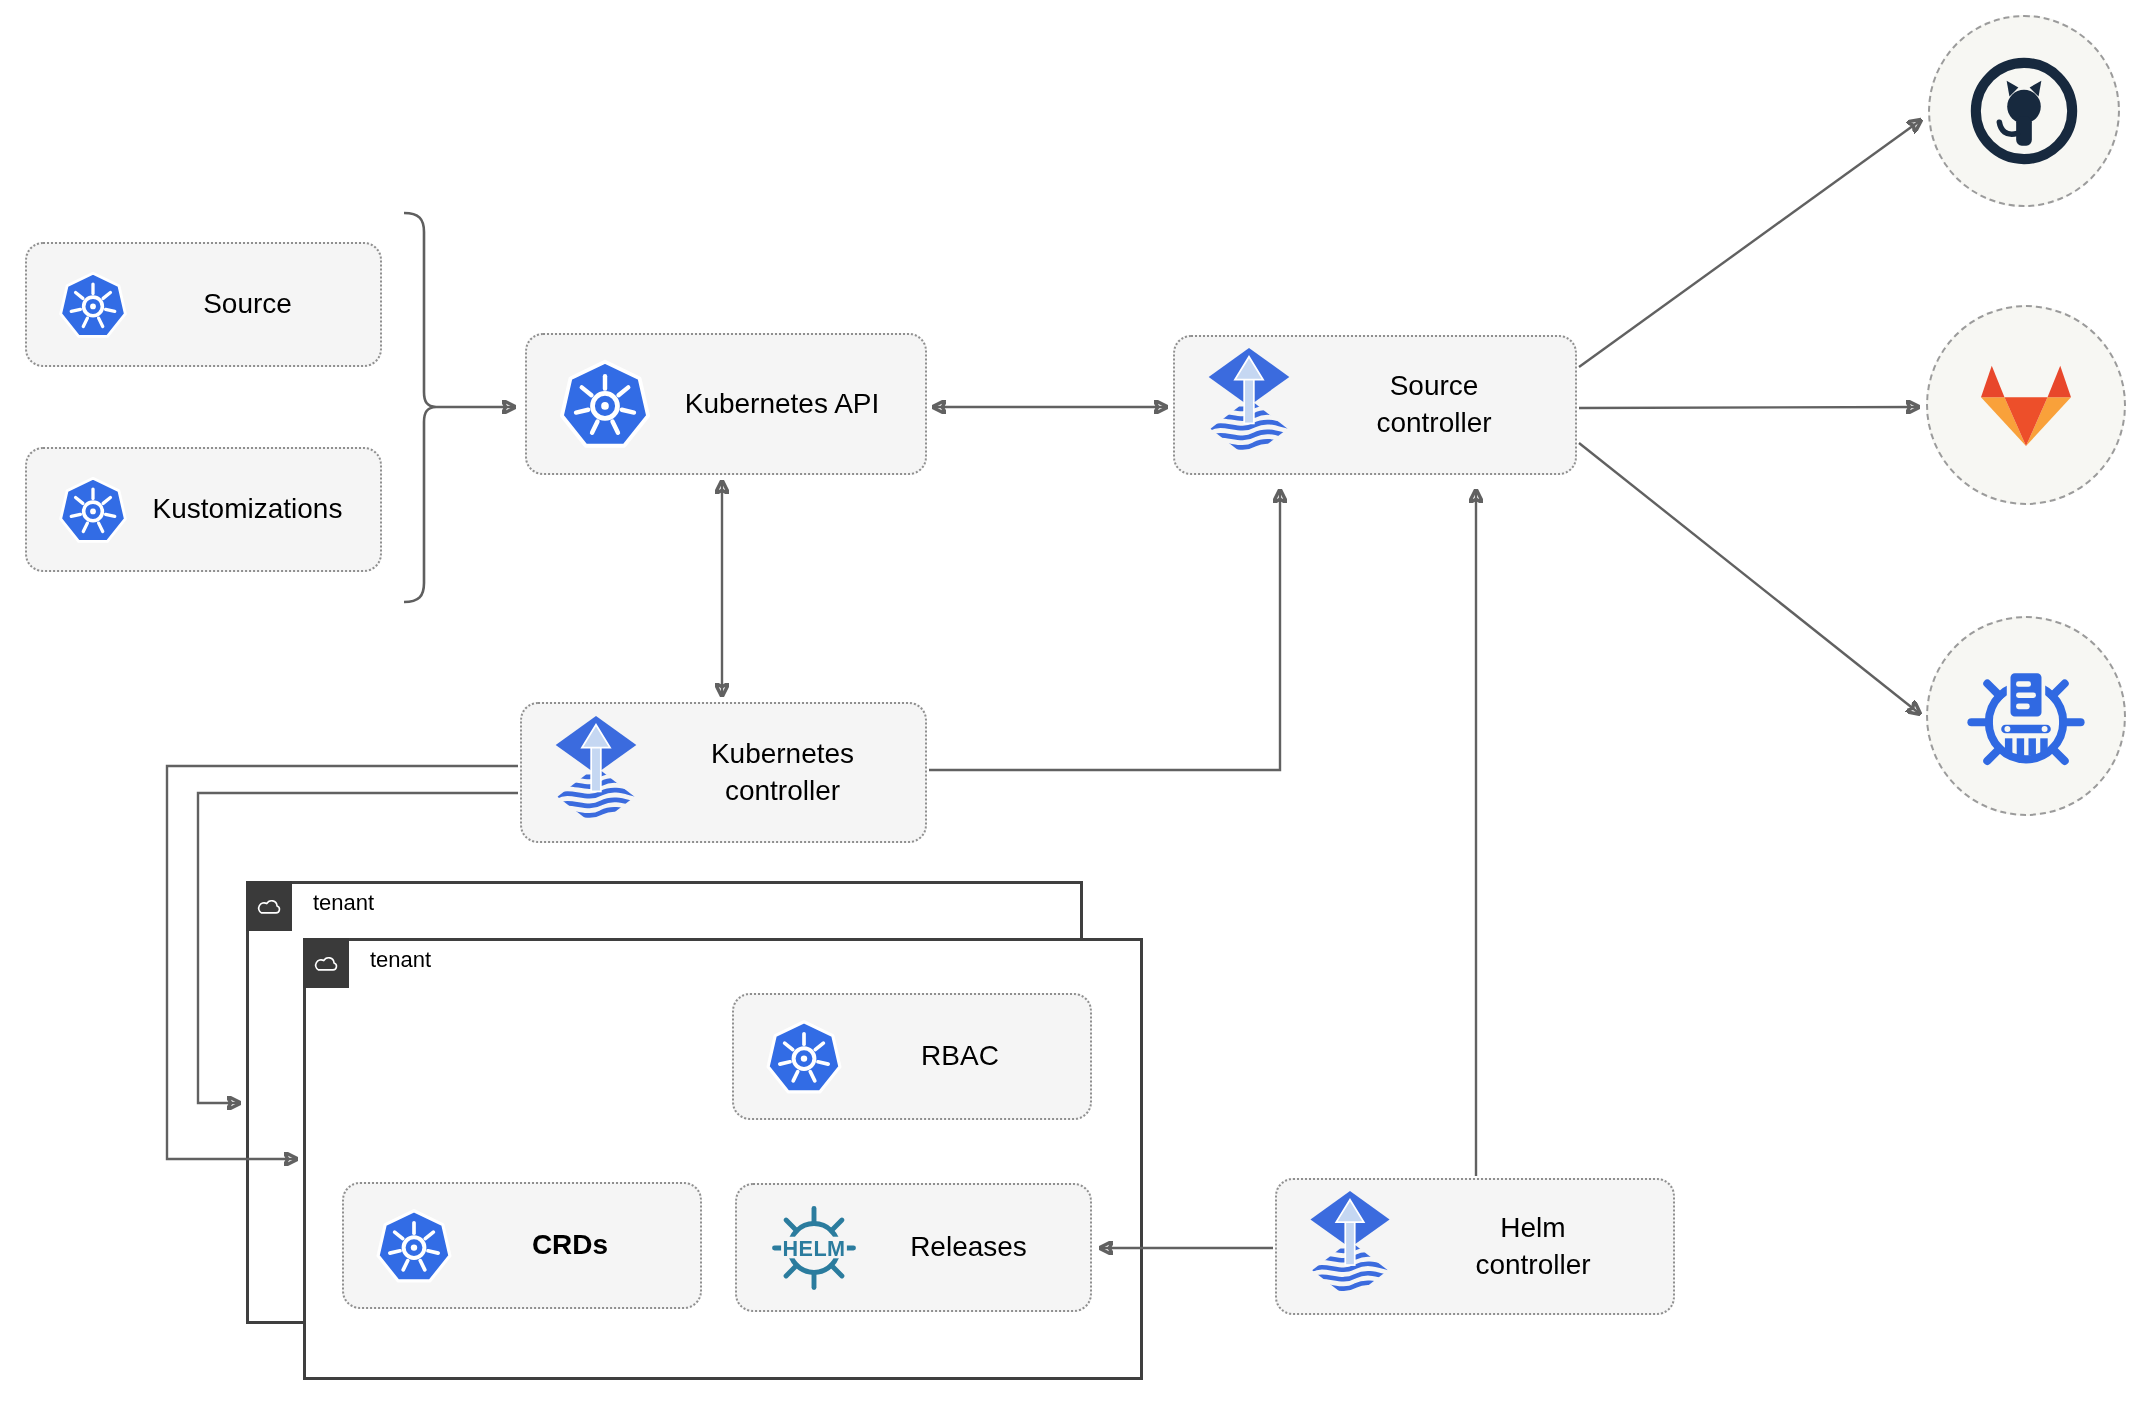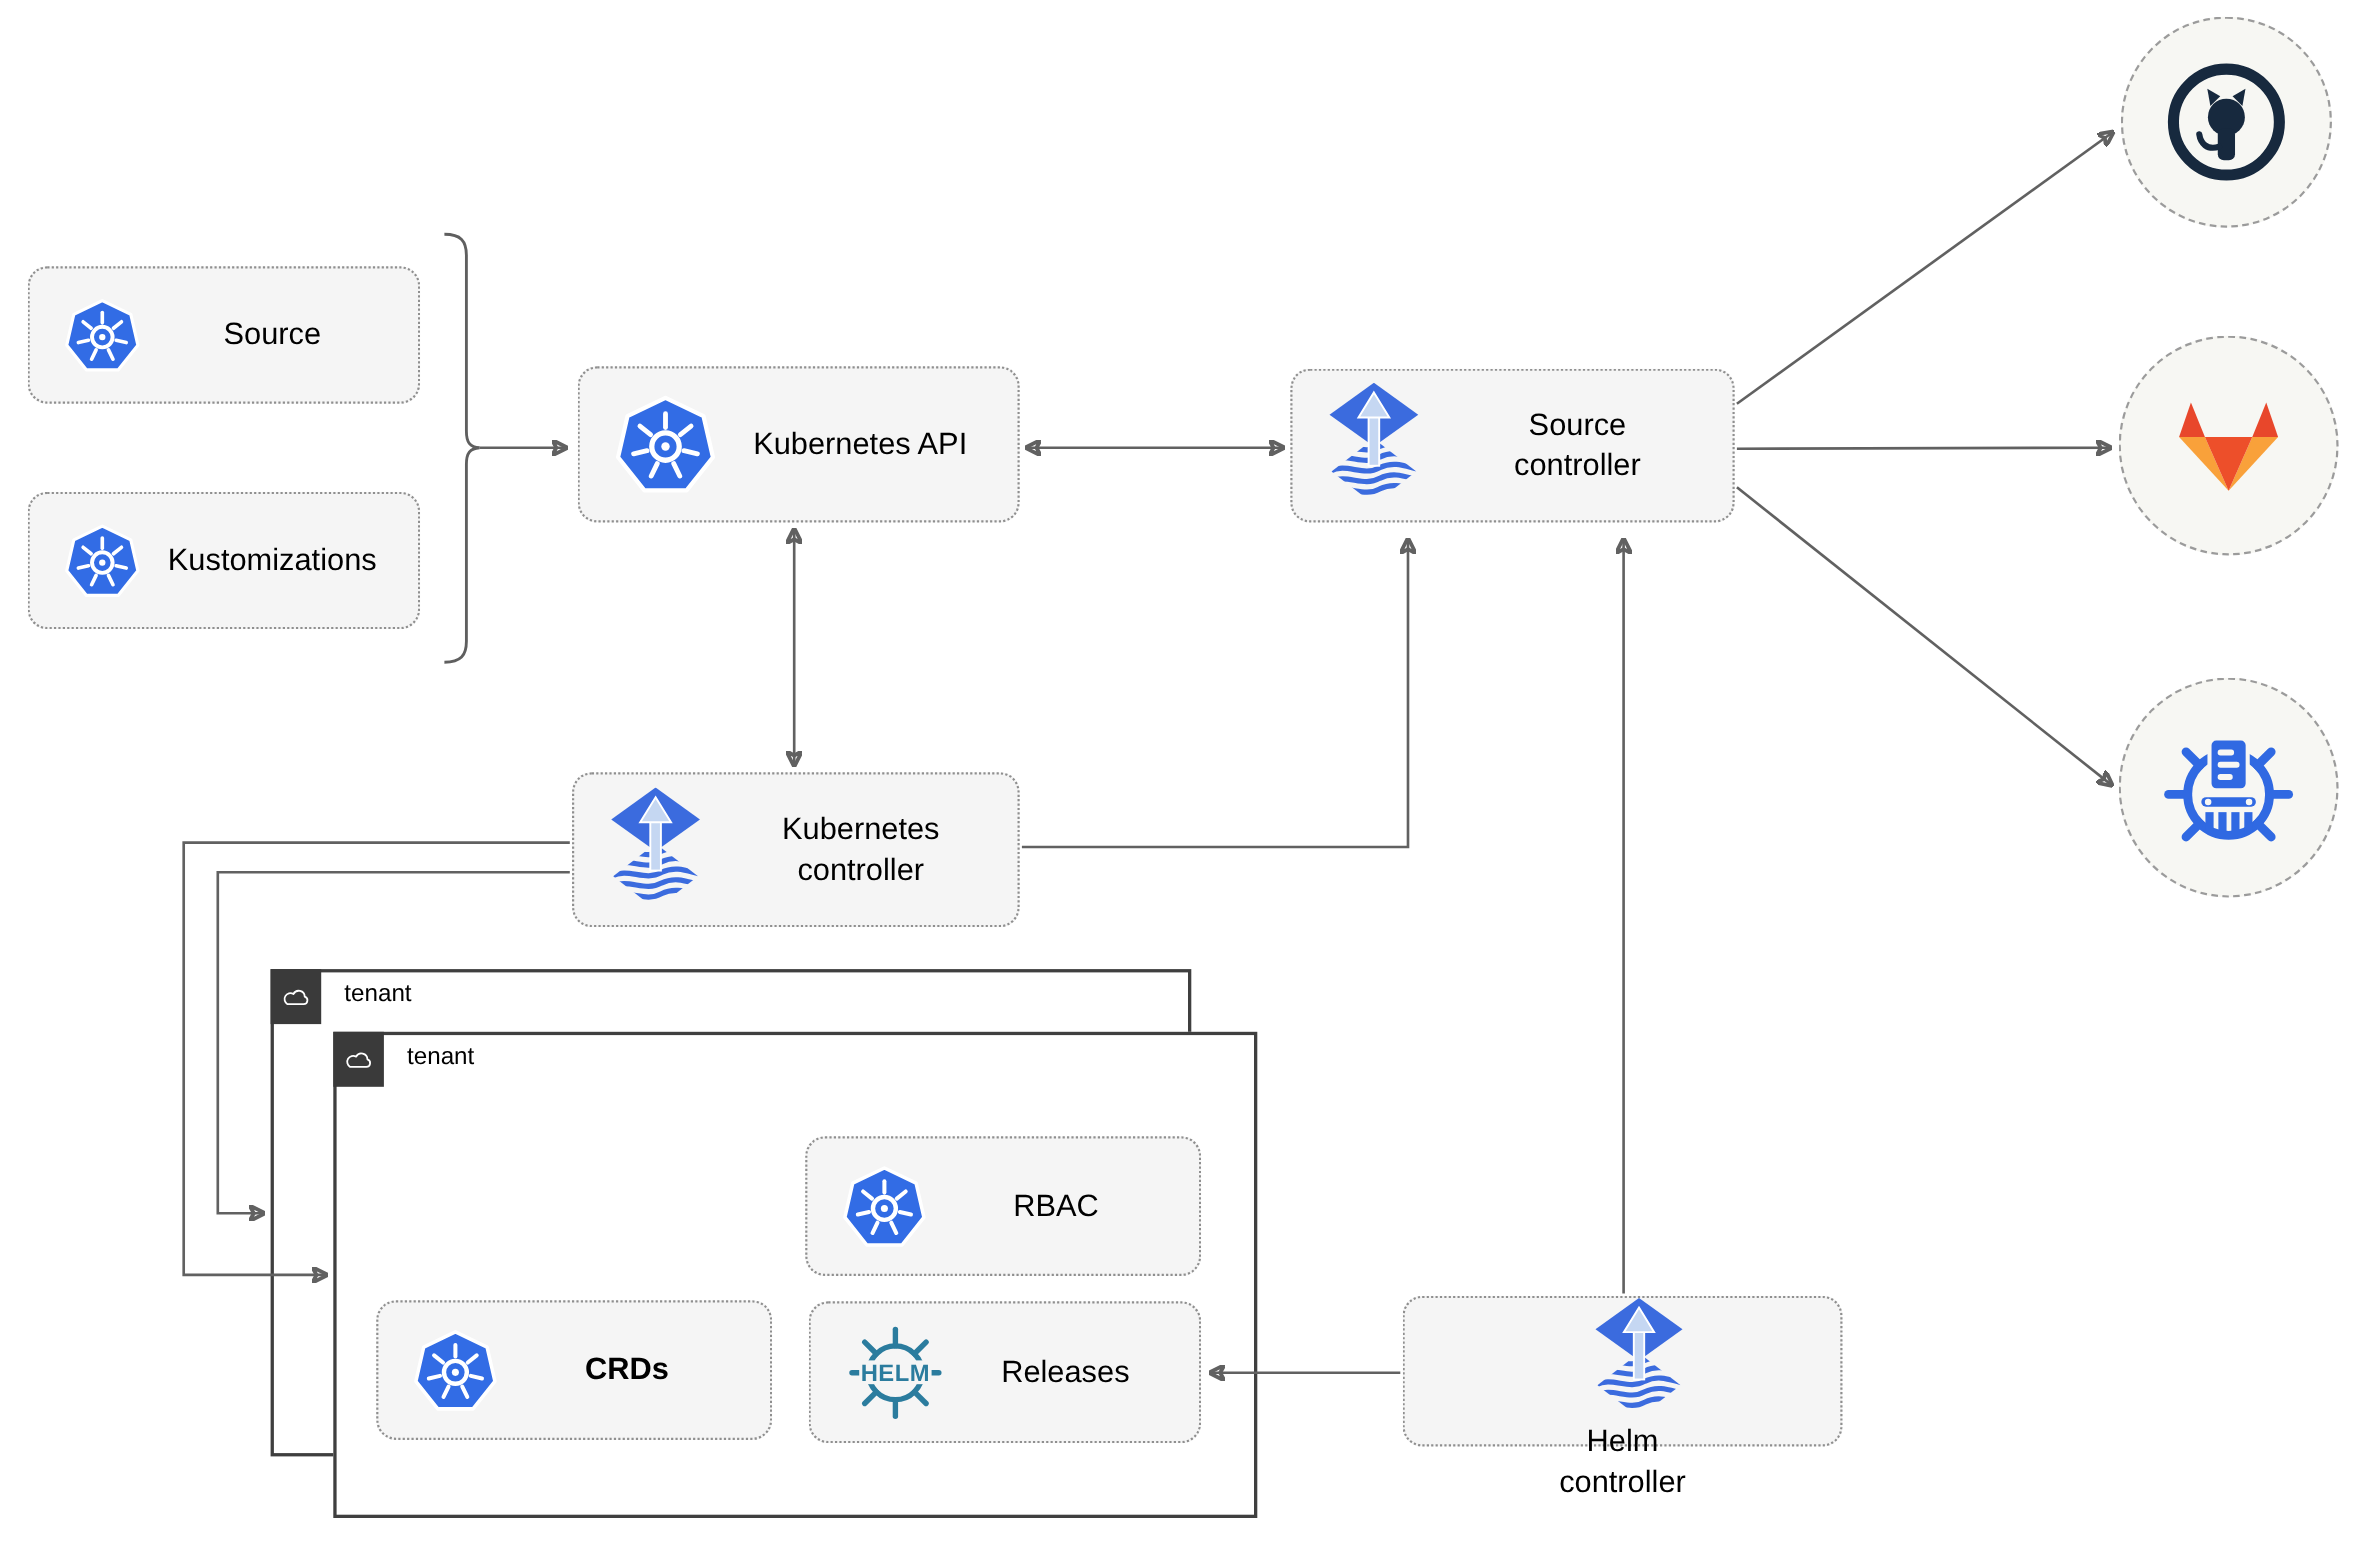--- a/index.html
+++ b/index.html
@@ -159,29 +159,29 @@
     <div class="lbl narrow">Source controller</div>
   </div>
 
   <div class="node" style="left:520px;top:702px;width:407px;height:141px;">
     <svg class="icon" viewBox="0 0 100 130" width="88" height="114">
         <use href="#flux-sym"></use>
       </svg>
     <div class="lbl narrow">Kubernetes controller</div>
   </div>
 
-  <div class="node" style="left:1275px;top:1178px;width:400px;height:137px;flex-direction:column;">
+  <div class="node" style="left:1275px;top:1178px;width:400px;height:137px;">
     <svg class="icon" viewBox="0 0 100 130" width="86" height="112">
         <use href="#flux-sym"></use>
       </svg>
     <div class="lbl narrow">Helm controller</div>
   </div>
 
 
-  <div class="node" style="left:732px;top:1033px;width:360px;height:127px;">
+  <div class="node" style="left:732px;top:993px;width:360px;height:127px;">
     <svg class="icon" viewBox="0 0 100 100" width="80" height="80">
         <use href="#k8s-sym"></use>
       </svg>
     <div class="lbl">RBAC</div>
   </div>
 
   <div class="node" style="left:342px;top:1182px;width:360px;height:127px;font-weight:bold;">
     <svg class="icon" viewBox="0 0 100 100" width="80" height="80">
         <use href="#k8s-sym"></use>
       </svg>

